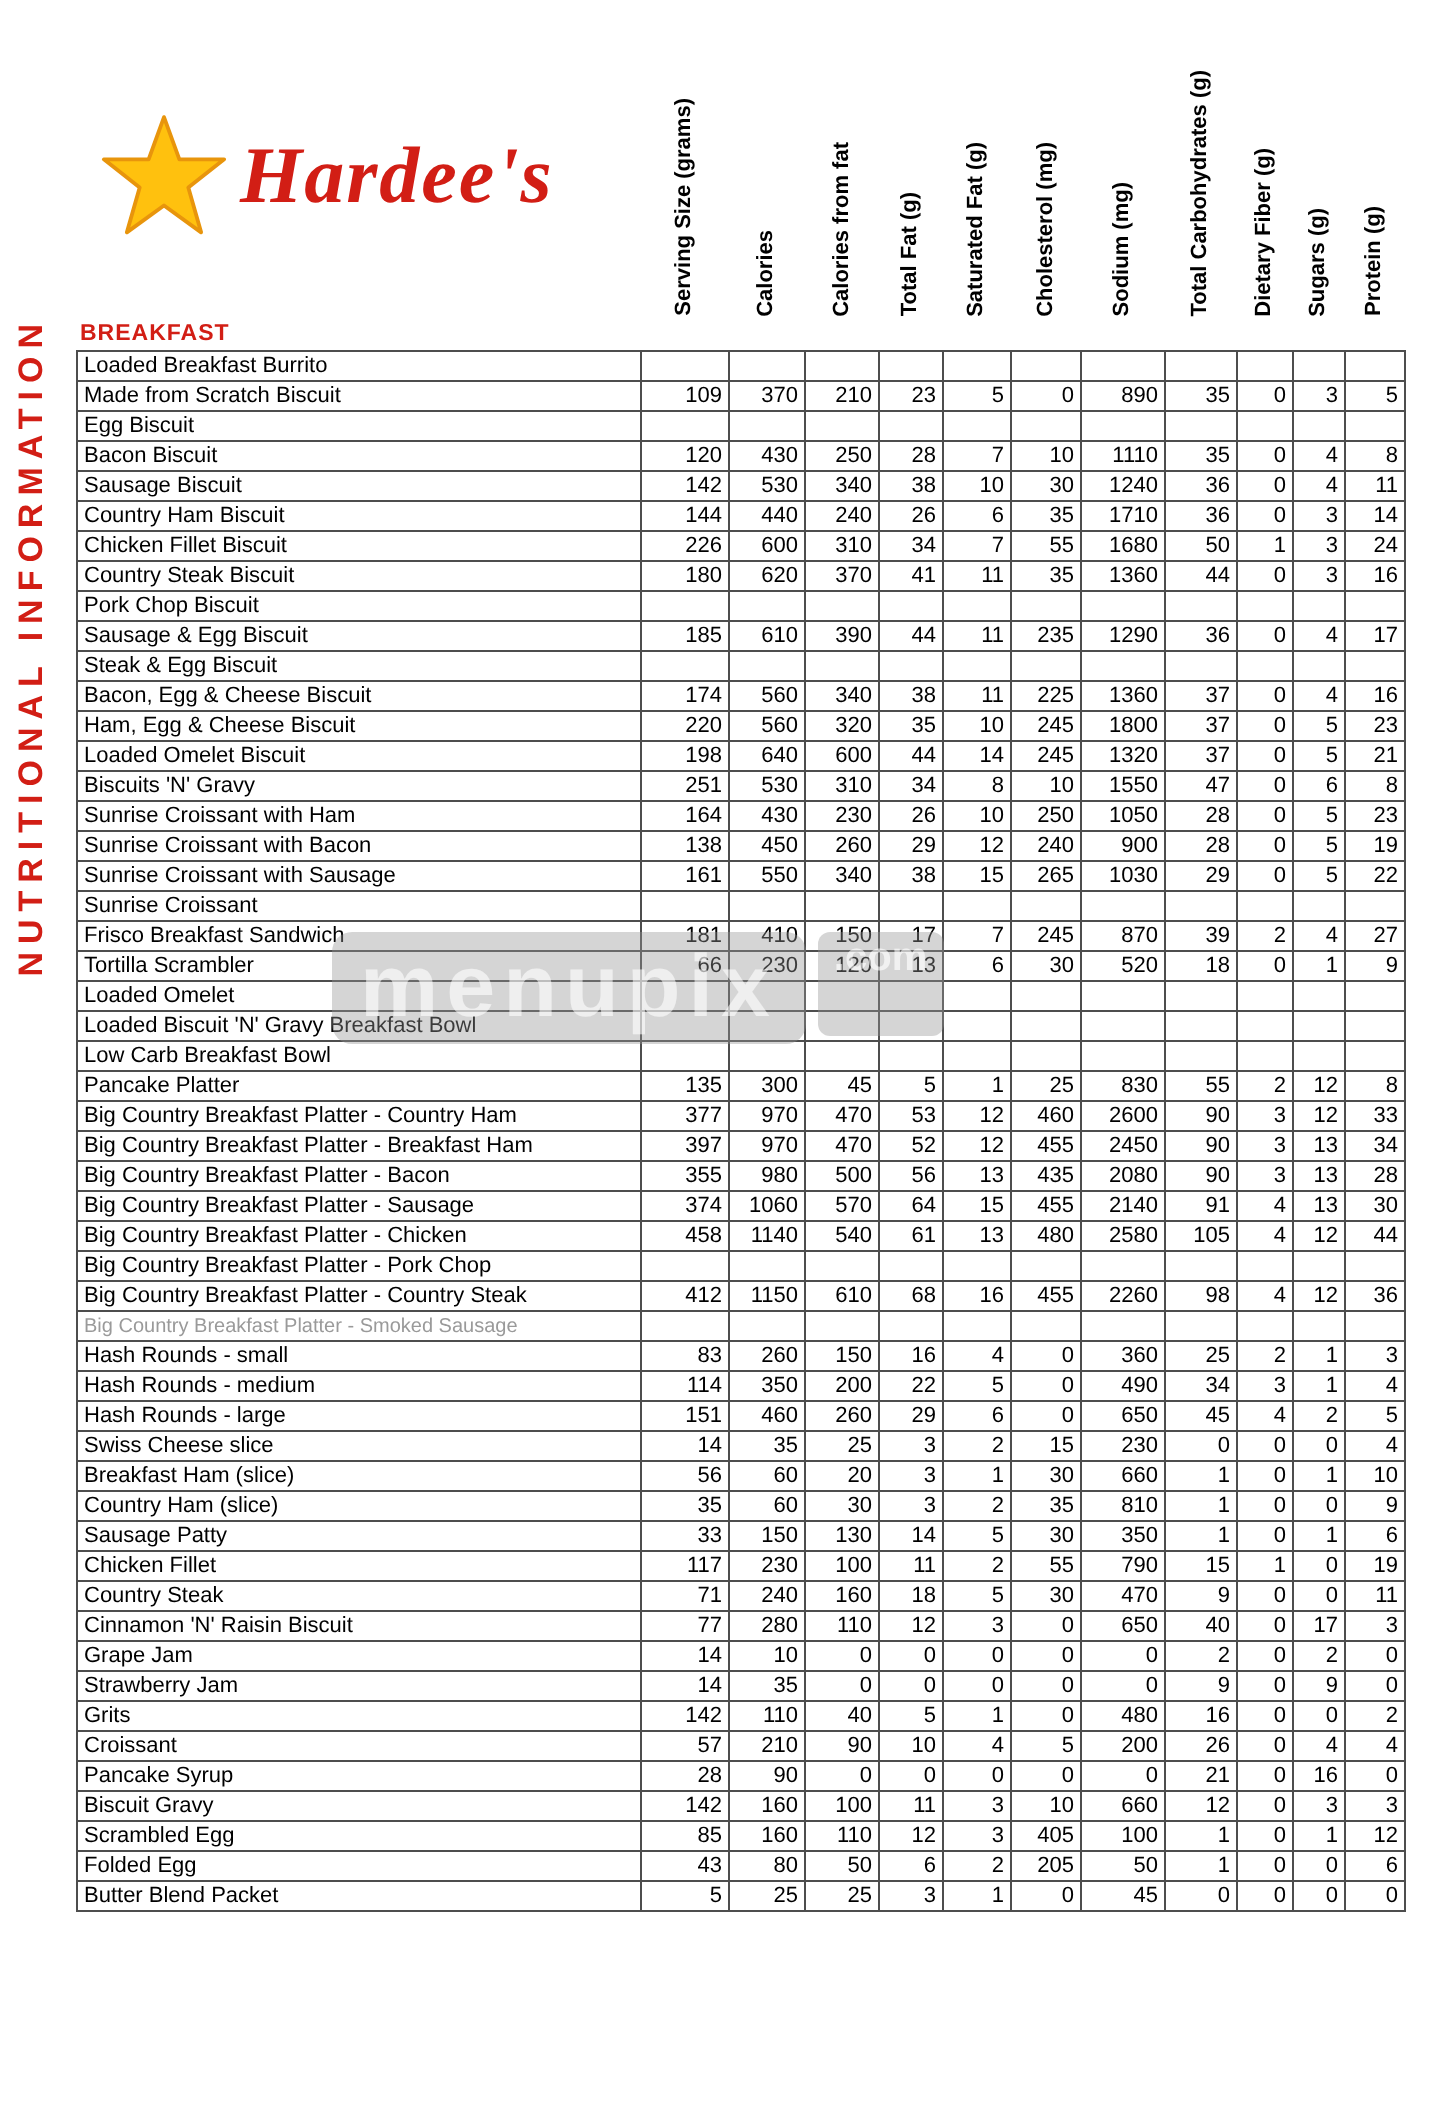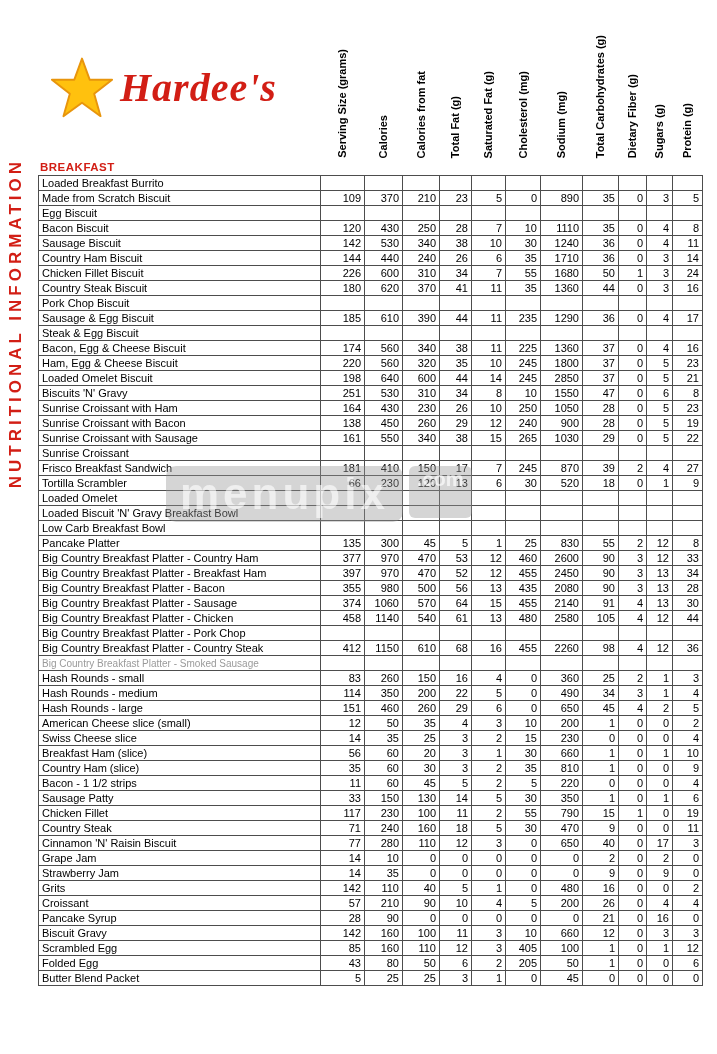--- a/index.html
+++ b/index.html
@@ -323,21 +323,21 @@
             <td class="num">23</td>
           </tr>
           <tr>
             <td class="name">Loaded Omelet Biscuit</td>
             <td class="num">198</td>
             <td class="num">640</td>
             <td class="num">600</td>
             <td class="num">44</td>
             <td class="num">14</td>
             <td class="num">245</td>
-            <td class="num">2850</td>
+            <td class="num">1320</td>
             <td class="num">37</td>
             <td class="num">0</td>
             <td class="num">5</td>
             <td class="num">21</td>
           </tr>
           <tr>
             <td class="name">Biscuits 'N' Gravy</td>
             <td class="num">251</td>
             <td class="num">530</td>
             <td class="num">310</td>
@@ -638,34 +638,20 @@
             <td class="num">29</td>
             <td class="num">6</td>
             <td class="num">0</td>
             <td class="num">650</td>
             <td class="num">45</td>
             <td class="num">4</td>
             <td class="num">2</td>
             <td class="num">5</td>
           </tr>
           <tr>
-            <td class="name">American Cheese slice (small)</td>
-            <td class="num">12</td>
-            <td class="num">50</td>
-            <td class="num">35</td>
-            <td class="num">4</td>
-            <td class="num">3</td>
-            <td class="num">10</td>
-            <td class="num">200</td>
-            <td class="num">1</td>
-            <td class="num">0</td>
-            <td class="num">0</td>
-            <td class="num">2</td>
-          </tr>
-          <tr>
             <td class="name">Swiss Cheese slice</td>
             <td class="num">14</td>
             <td class="num">35</td>
             <td class="num">25</td>
             <td class="num">3</td>
             <td class="num">2</td>
             <td class="num">15</td>
             <td class="num">230</td>
             <td class="num">0</td>
             <td class="num">0</td>
@@ -692,34 +678,20 @@
             <td class="num">60</td>
             <td class="num">30</td>
             <td class="num">3</td>
             <td class="num">2</td>
             <td class="num">35</td>
             <td class="num">810</td>
             <td class="num">1</td>
             <td class="num">0</td>
             <td class="num">0</td>
             <td class="num">9</td>
-          </tr>
-          <tr>
-            <td class="name">Bacon - 1 1/2 strips</td>
-            <td class="num">11</td>
-            <td class="num">60</td>
-            <td class="num">45</td>
-            <td class="num">5</td>
-            <td class="num">2</td>
-            <td class="num">5</td>
-            <td class="num">220</td>
-            <td class="num">0</td>
-            <td class="num">0</td>
-            <td class="num">0</td>
-            <td class="num">4</td>
           </tr>
           <tr>
             <td class="name">Sausage Patty</td>
             <td class="num">33</td>
             <td class="num">150</td>
             <td class="num">130</td>
             <td class="num">14</td>
             <td class="num">5</td>
             <td class="num">30</td>
             <td class="num">350</td>

